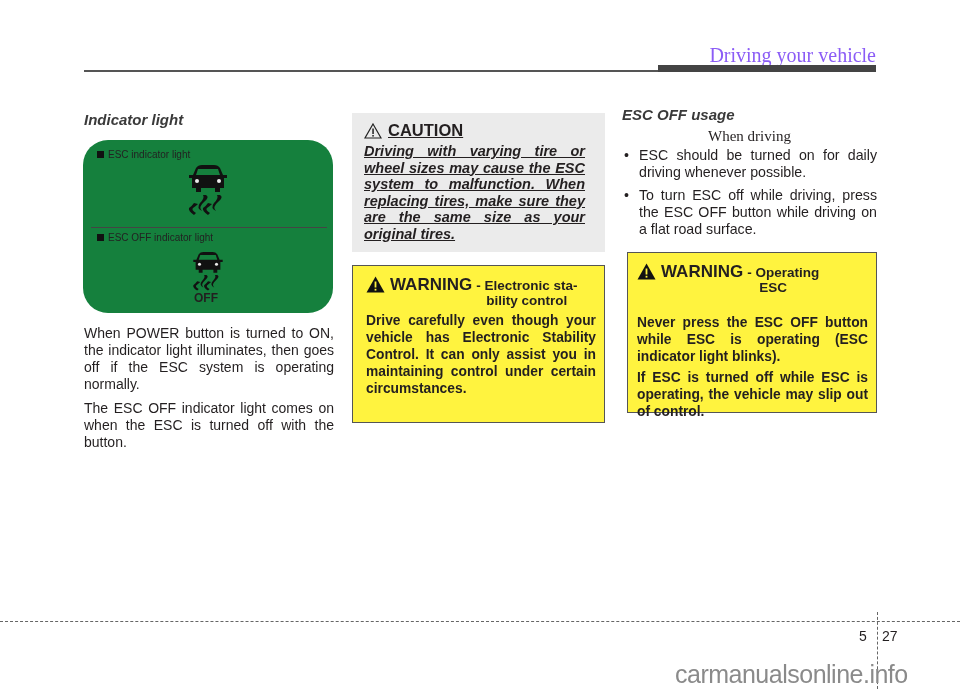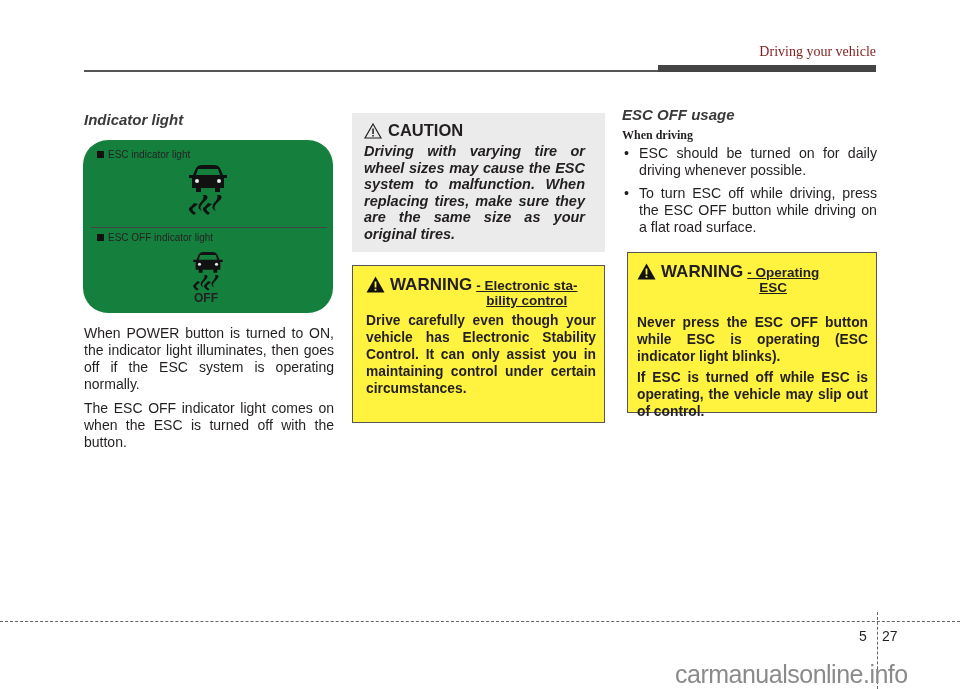--- a/index.html
+++ b/index.html
@@ -6,21 +6,21 @@
   body {
     width: 960px; height: 689px; position: relative; overflow: hidden;
     background: #ffffff; color: #231f20;
     font-family: "Liberation Sans", sans-serif;
   }
   .abs { position: absolute; }
 
   
   .hdr-title {
     position: absolute; right: 84px; top: 44px;
-    font-family: "Liberation Serif", serif; font-size: 14px; color: #7f1d1d;
+    font-family: "Liberation Serif", serif; font-size: 20px; color: #8b5cf6;
   }
   .hdr-line-thin { position: absolute; left: 84px; top: 70px; width: 580px; height: 2px; background: #555; }
   .hdr-line-thick { position: absolute; left: 658px; top: 65px; width: 218px; height: 7px; background: #444; }
 
   
   .sec-title {
     font-weight: bold; font-style: italic; font-size: 15px; color: #3a3a3a;
   }
   .figbox {
     position: absolute; left: 83px; top: 140px; width: 250px; height: 173px;
@@ -29,38 +29,38 @@
   }
   .figlabel { position: absolute; left: 14px; font-size: 10px; color: #222; }
   .figlabel .sq { display: inline-block; width: 7px; height: 7px; background: #111; margin-right: 4px; vertical-align: 0px; }
   .figdivider { position: absolute; left: 8px; top: 87px; width: 236px; height: 1px; background: #444; }
   .body-text { font-size: 14px; line-height: 17px; text-align: justify; color: #231f20; }
   .body-text p { margin: 0 0 7px 0; }
 
   
   .caution {
     position: absolute; left: 352px; top: 113px; width: 253px; height: 139px;
-    background: #ebebeb; box-sizing: border-box; padding: 8px 20px 0 12px;
+    background: #ebebeb; box-sizing: border-box; padding: 8px 20px 0 12px; text-decoration: underline;
   }
   .caution-head { font-weight: bold; font-size: 16.5px; display: flex; align-items: center; gap: 6px; margin-bottom: 3px; }
   .caution-body { font-weight: bold; font-style: italic; font-size: 14.5px; line-height: 16.5px; text-align: justify; text-align-last: left; }
 
   
   .warning {
     position: absolute; background: #fff33f; border: 1px solid #555;
     box-sizing: border-box;
   }
   .warn-head { display: flex; align-items: flex-start; font-weight: bold; }
   .warn-word { font-size: 17px; margin-left: 5px; line-height: 19px; }
-  .warn-sub { font-size: 13.5px; line-height: 15px; margin-left: 4px; padding-top: 3px; text-decoration: underline; }
+  .warn-sub { font-size: 13.5px; line-height: 15px; margin-left: 4px; padding-top: 3px; }
   .warn-body { font-weight: bold; font-size: 13.8px; line-height: 17px; text-align: justify; text-align-last: left; }
   .warn-body p { margin: 0 0 4px 0; }
 
   .col3 { position: absolute; left: 622px; top: 106px; width: 255px; }
-  .col3 .sub { font-family: "Liberation Serif", serif; font-weight: bold; font-size: 12px; margin: 5px 0 2px 0; }
+  .col3 .sub { font-family: "Liberation Serif", serif; font-weight: normal; font-size: 15px; margin: 5px 0 2px 0; text-align: center; }
   .bullet { display: flex; font-size: 14.2px; line-height: 17px; margin-bottom: 6px; }
   .bullet .dot { width: 15px; flex: none; padding-left: 2px; }
   .bullet .txt { text-align: justify; text-align-last: left; }
 
   
   .foot-line {
     position: absolute; left: 0; top: 621px; width: 960px; height: 0;
     border-top: 1px dashed #666;
   }
   .foot-vline {

